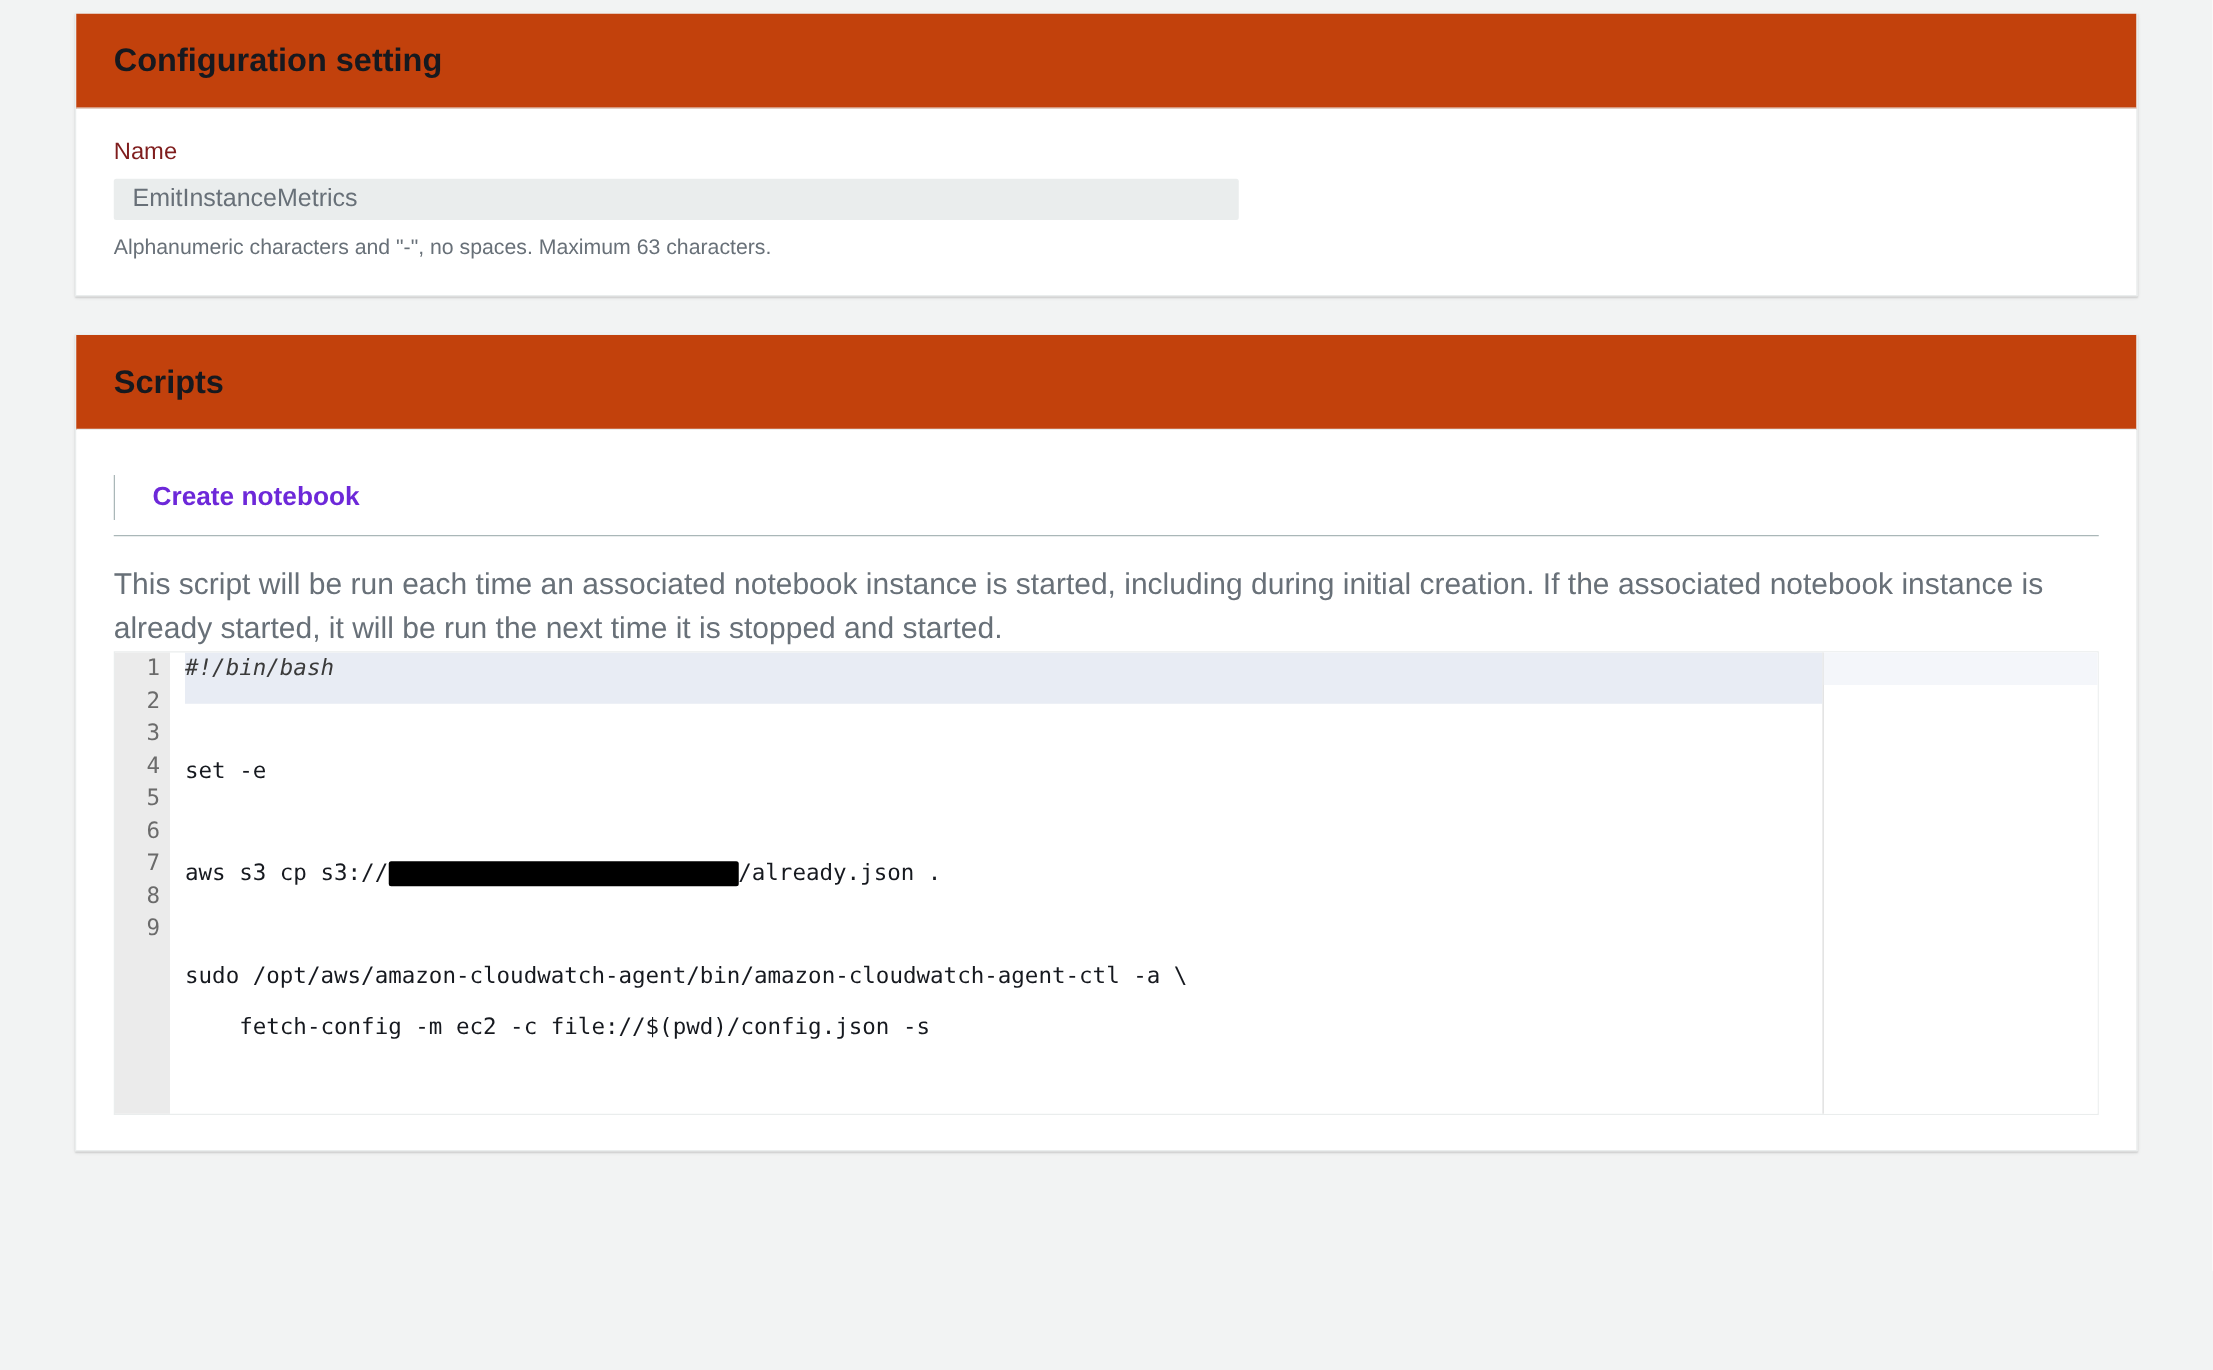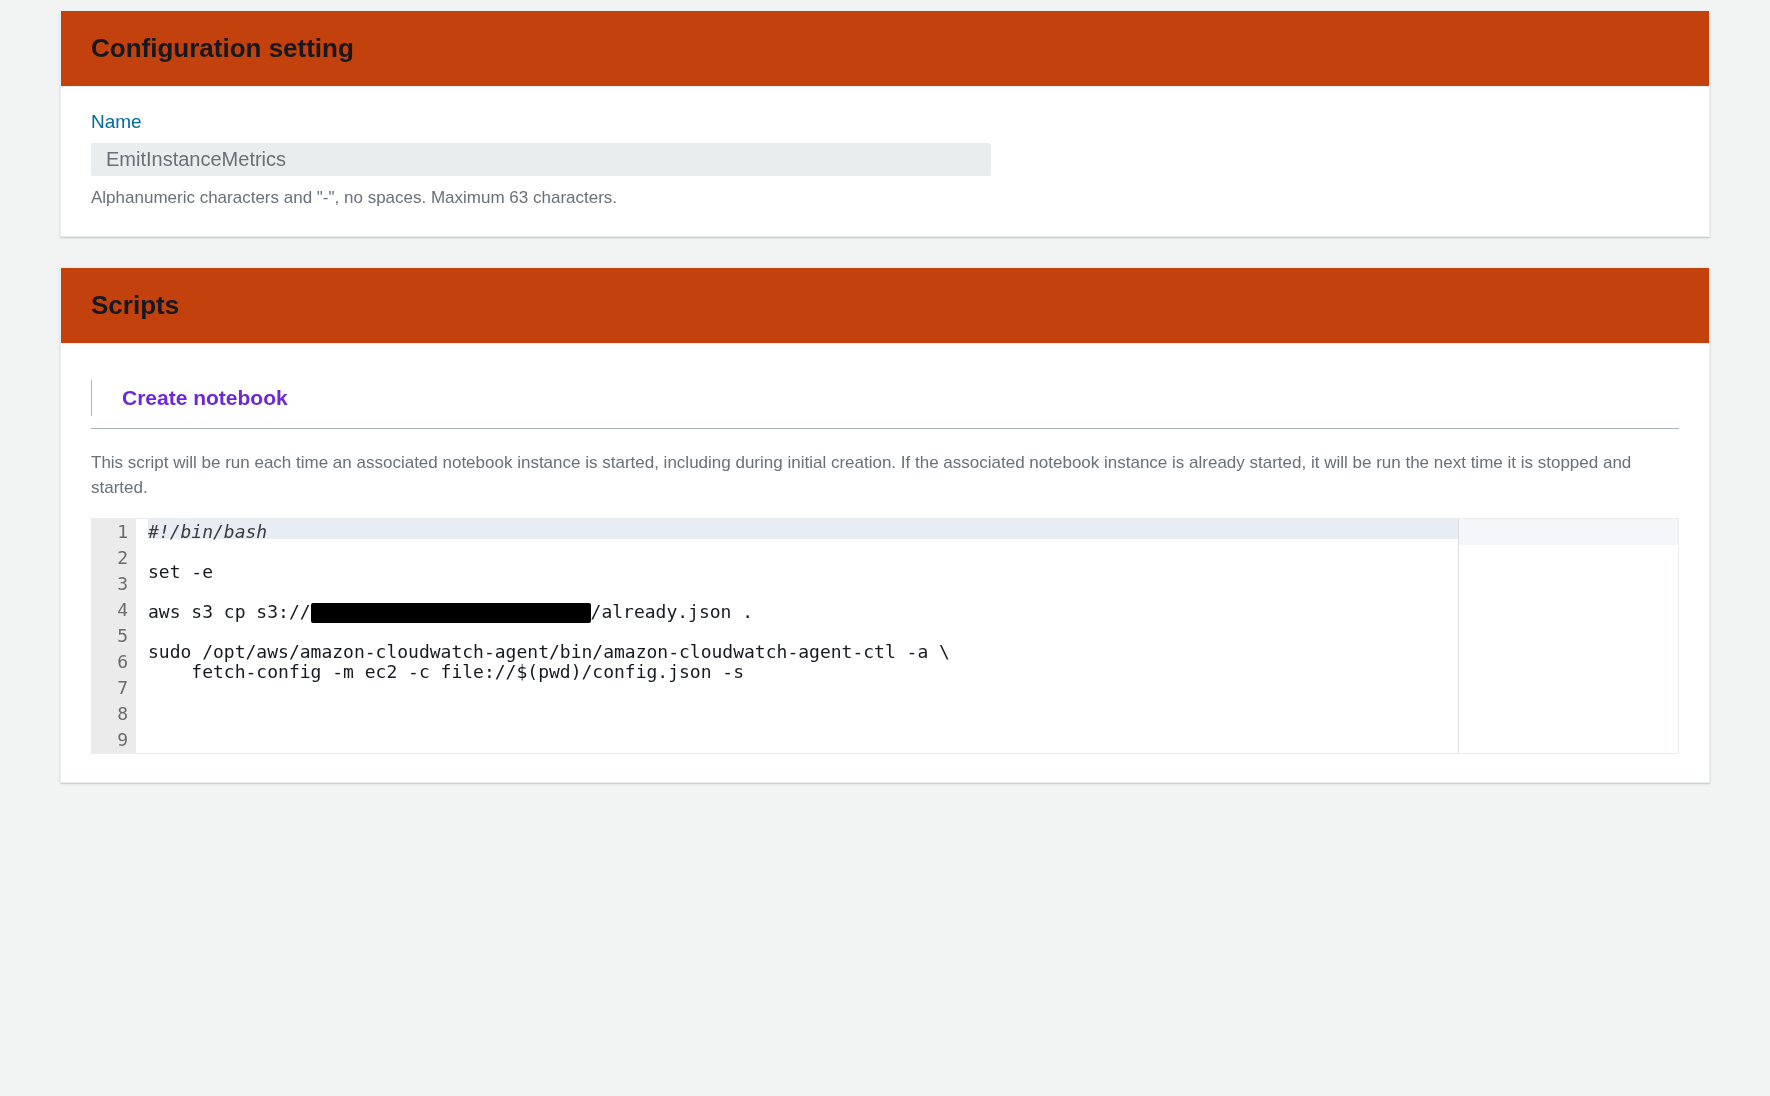--- a/index.html
+++ b/index.html
@@ -25,21 +25,21 @@
     font-size: 26px;
     font-weight: 700;
     color: #16191f;
   }
   .panel-body {
     padding: 24px 30px 28px 30px;
   }
   .field-label {
     font-size: 19px;
     font-weight: 400;
-    color: #0369a1;
+    color: #7f1d1d;
     margin-bottom: 10px;
     display: block;
   }
   .text-input {
     width: 68%;
     max-width: 900px;
     padding: 4px 14px;
     font-size: 20px;
     background: #eaeded;
     border: 1px solid #eaeded;
@@ -74,24 +74,23 @@
     left: 0; right: 0; bottom: -1px;
     height: 3px;
     background: #16191f;
   }
   .tab-separator {
     width: 1px;
     background: #aab7b8;
     margin: 12px 0;
   }
   .script-desc {
-    font-size: 17px;
+    font-size: 24px;
     color: #687078;
     line-height: 1.45;
-    margin-bottom: 18px;
   }
   .code-editor {
     border: 1px solid #eaeded;
     font-family: "Monaco", "Menlo", "Consolas", monospace;
     font-size: 18px;
     line-height: 26px;
     display: flex;
     background: #ffffff;
   }
   .gutter {
@@ -103,21 +102,21 @@
     min-width: 44px;
   }
   .gutter div { height: 26px; }
   .code-lines {
     flex: 1;
     padding-left: 12px;
     position: relative;
     overflow: hidden;
   }
   .code-line {
-    height: 20px;
+    height: 41px;
     white-space: pre;
     color: #16191f;
     position: relative;
   }
   .code-line.current {
     background: #e8ecf4;
   }
   .code-line .comment { font-style: italic; color: #3a3a3a; }
   .redact {
     display: inline-block;

